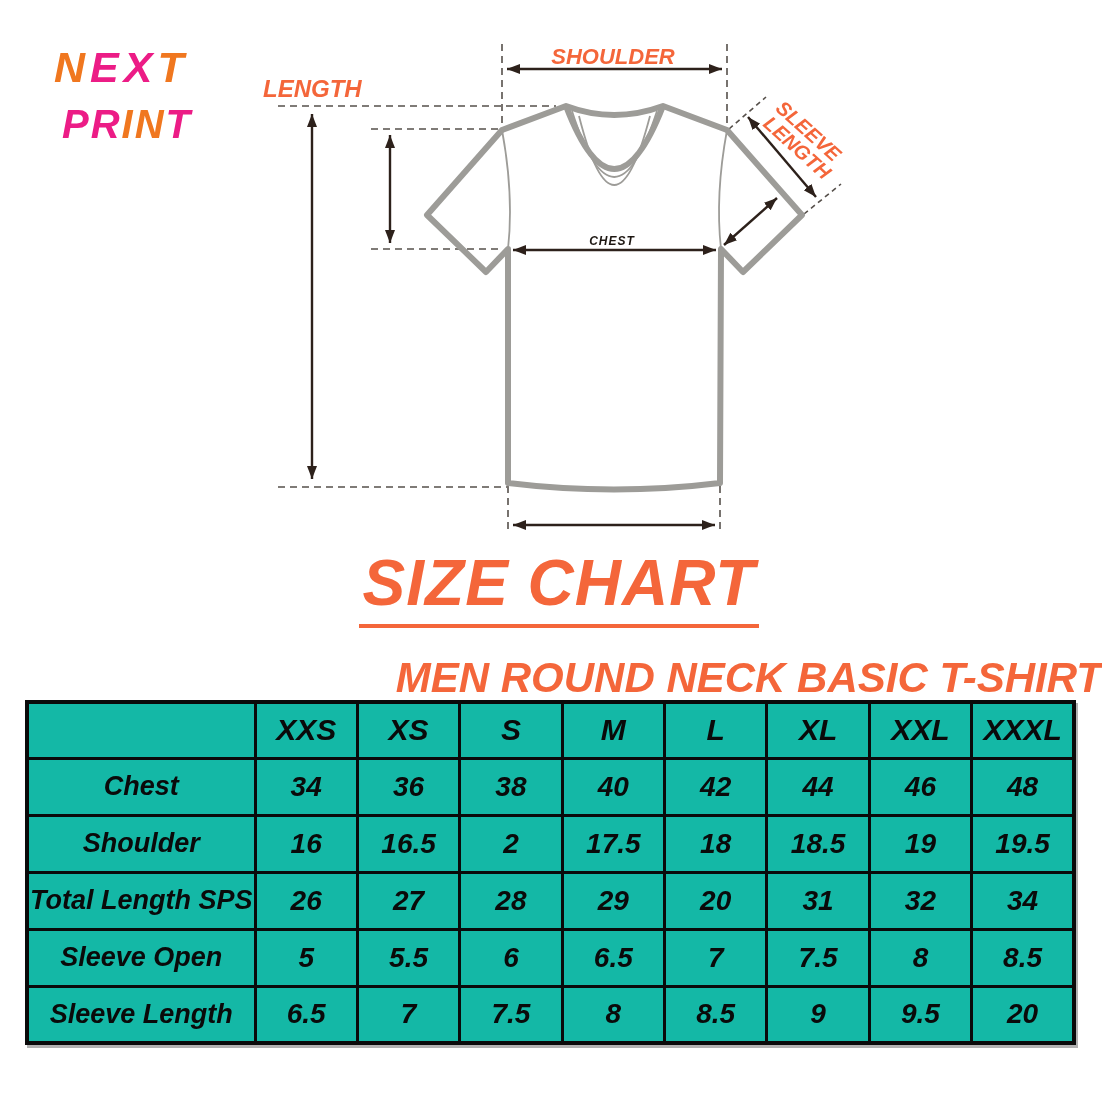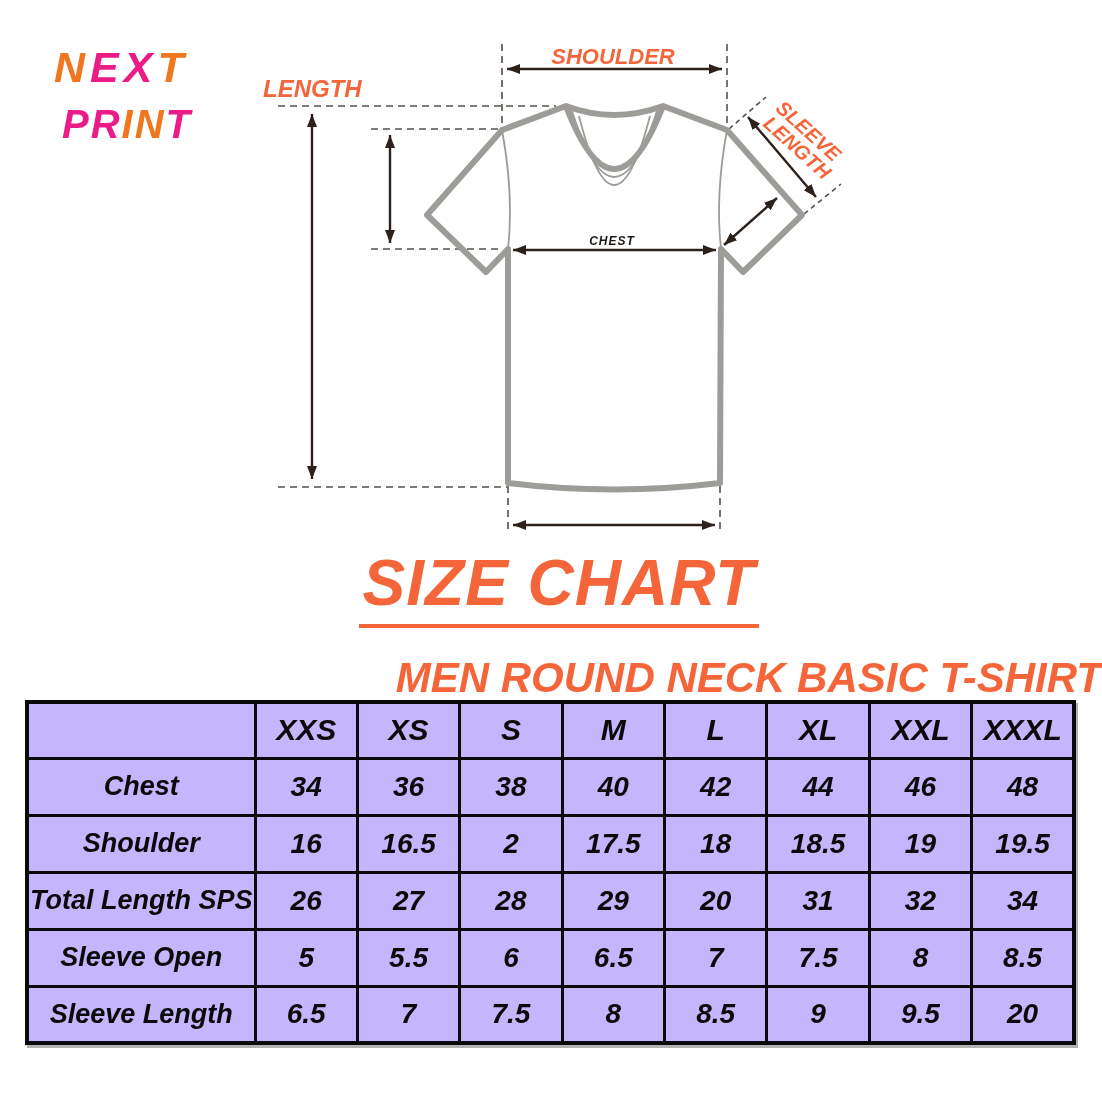--- a/index.html
+++ b/index.html
@@ -29,21 +29,21 @@
   .title-wrap { position:absolute; top:546px; left:8px; width:1102px; text-align:center; }
   .title { display:inline-block; font-size:64px; font-weight:bold; color:#F4663A;
            border-bottom:4px solid #F4663A; padding:0 4px 4px 4px; letter-spacing:1px; }
   .subtitle-wrap { position:absolute; top:634px; left:0; width:1102px; text-align:right;margin-top:20px; }
   .subtitle { font-size:42px; font-weight:bold; color:#F4663A; letter-spacing:0px; white-space:nowrap; }
 
   
   table.sizes { position:absolute; left:25px; top:700px; width:1051px;
                 border-collapse:collapse; table-layout:fixed;
                 border:4px solid #0A0A0A; box-shadow:2px 3px 0 rgba(0,0,0,0.30);
-                background:#c4b5fd; }
+                background:#14b8a6; }
   table.sizes col.first { width:228px; }
   table.sizes th, table.sizes td {
       border:3px solid #0A0A0A; text-align:center; vertical-align:middle;
       color:#0A0A0A; padding:0; white-space:nowrap; overflow:hidden; }
   table.sizes thead tr { height:56px; }
   table.sizes tbody tr { height:57px; }
   th.size-col { font-size:30px; font-weight:bold; }
   td.row-label { font-size:27px; font-weight:bold; }
   td.val { font-size:28px; font-weight:bold; }
 </style>

